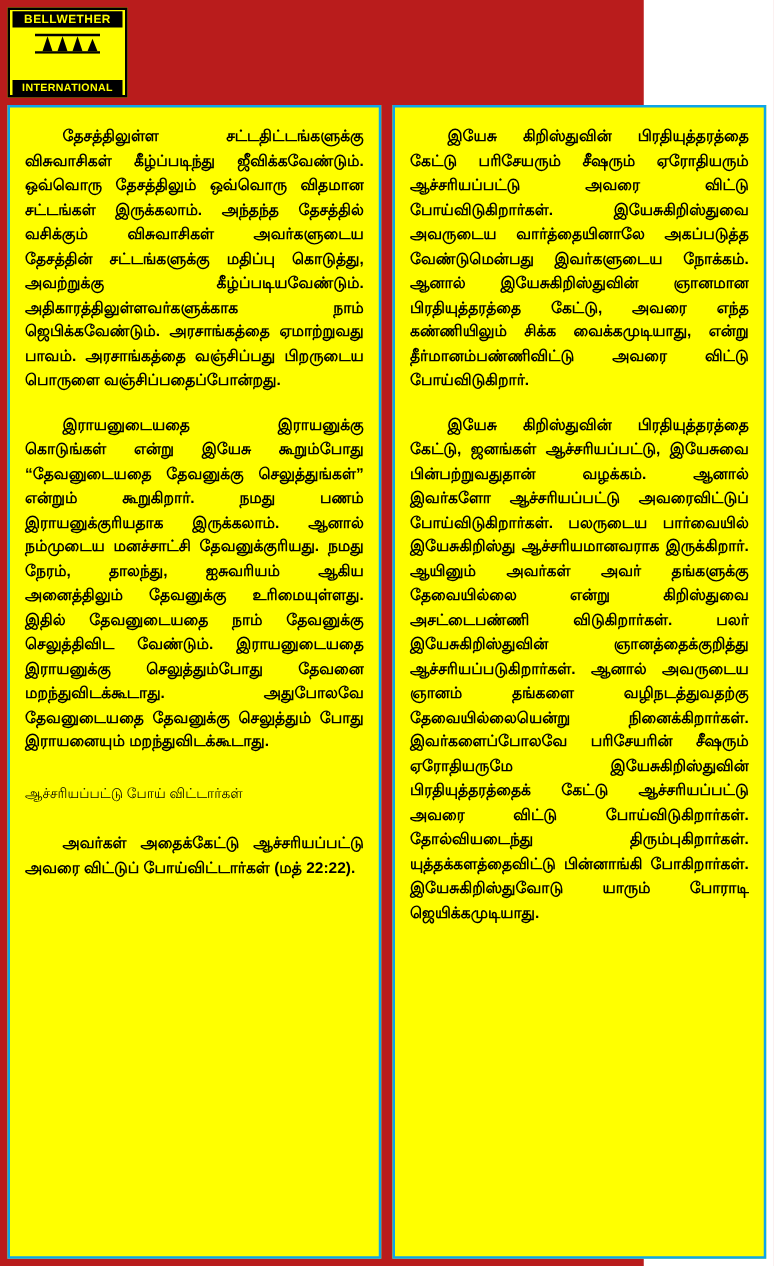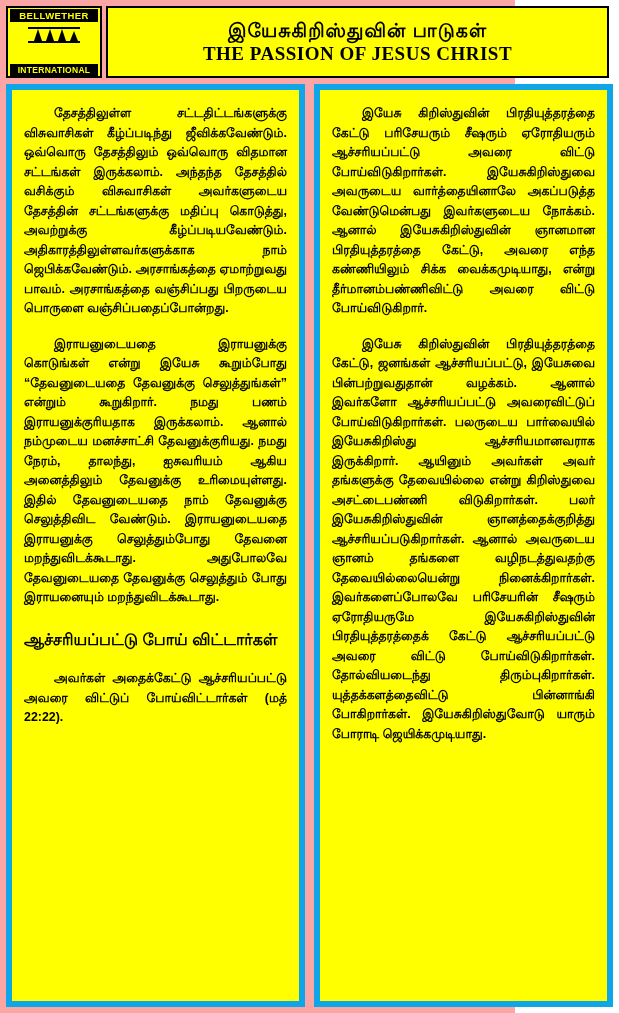--- a/index.html
+++ b/index.html
@@ -10,21 +10,21 @@
   body {
     width: 619px;
     height: 1013px;
     font-family: "Liberation Sans", sans-serif;
     color: #000000;
   }
   .page {
     position: relative;
     width: 515px;
     height: 1013px;
-    background: #fca5a5;
+    background: #b91c1c;
     box-sizing: border-box;
   }
 
   
   .header {
     position: absolute;
     left: 6px;
     top: 6px;
     width: 607px;
     height: 72px;
@@ -110,39 +110,39 @@
     position: absolute;
     left: 6px;
     top: 84px;
     width: 607px;
     height: 923px;
     display: flex;
     justify-content: space-between;
   }
   .column {
     width: 299px;
-    border: 6px solid #0ea5e9;
+    border: 2px solid #0ea5e9;
     background: #ffff00;
     box-sizing: border-box;
     padding: 14px 12px 10px 12px;
     overflow: hidden;
   }
   .para {
     font-size: 12.4px;
     line-height: 19.5px;
     text-align: justify;
     text-justify: inter-word;
     text-indent: 30px;
     margin: 0 0 16px 0;
     font-weight: bold;
   }
   .heading {
-    font-size: 16px;
+    font-size: 11px;
     line-height: 19.5px;
-    font-weight: bold;
+    font-weight: normal;
     text-align: justify;
     margin: 0 0 14px 0;
     text-indent: 0;
   }
   .spacer-sm { height: 6px; }
 </style>
 </head>
 <body>
 
 <div class="page">
@@ -157,24 +157,20 @@
           <path d="M10 18 L14 6 L18 18 Z" fill="#000"></path>
           <path d="M22 18 L26 6 L30 18 Z" fill="#000"></path>
           <path d="M34 18 L38 6 L42 18 Z" fill="#000"></path>
           <path d="M46 18 L50 8 L54 18 Z" fill="#000"></path>
           <rect x="4" y="18" width="52" height="2" fill="#000"></rect>
         </svg>
       </div>
       <div class="logo-sub">INTERNATIONAL</div>
     </div>
 
-    <div class="title-box">
-      <div class="title-ta">இயேசுகிறிஸ்துவின் பாடுகள்</div>
-      <div class="title-en">THE PASSION OF JESUS CHRIST</div>
-    </div>
 
 
   </div>
 
   <div class="body-area">
 
     <div class="column">
       <p class="para">தேசத்திலுள்ள சட்டதிட்டங்களுக்கு விசுவாசிகள் கீழ்ப்படிந்து ஜீவிக்கவேண்டும். ஒவ்வொரு தேசத்திலும் ஒவ்வொரு விதமான சட்டங்கள் இருக்கலாம். அந்தந்த தேசத்தில் வசிக்கும் விசுவாசிகள் அவர்களுடைய தேசத்தின் சட்டங்களுக்கு மதிப்பு கொடுத்து, அவற்றுக்கு கீழ்ப்படியவேண்டும். அதிகாரத்திலுள்ளவர்களுக்காக நாம் ஜெபிக்கவேண்டும். அரசாங்கத்தை ஏமாற்றுவது பாவம். அரசாங்கத்தை வஞ்சிப்பது பிறருடைய பொருளை வஞ்சிப்பதைப்போன்றது.</p>
       <p class="para">இராயனுடையதை இராயனுக்கு கொடுங்கள் என்று இயேசு கூறும்போது “தேவனுடையதை தேவனுக்கு செலுத்துங்கள்” என்றும் கூறுகிறார். நமது பணம் இராயனுக்குரியதாக இருக்கலாம். ஆனால் நம்முடைய மனச்சாட்சி தேவனுக்குரியது. நமது நேரம், தாலந்து, ஐசுவரியம் ஆகிய அனைத்திலும் தேவனுக்கு உரிமையுள்ளது. இதில் தேவனுடையதை நாம் தேவனுக்கு செலுத்திவிட வேண்டும். இராயனுடையதை இராயனுக்கு செலுத்தும்போது தேவனை மறந்துவிடக்கூடாது. அதுபோலவே தேவனுடையதை தேவனுக்கு செலுத்தும் போது இராயனையும் மறந்துவிடக்கூடாது.</p>
       <div class="spacer-sm"></div>

